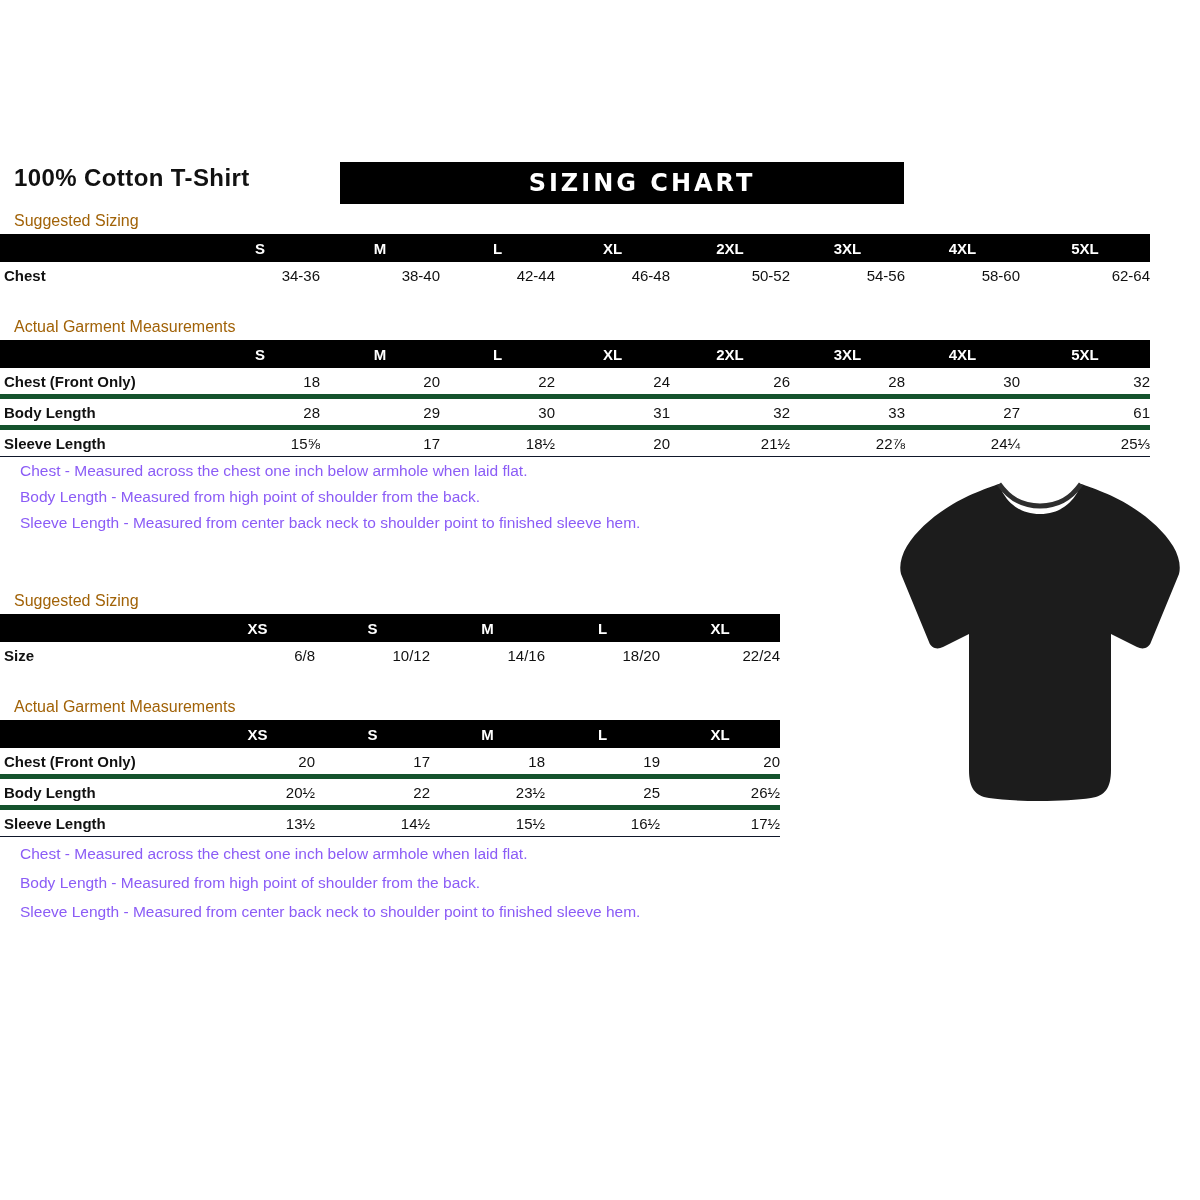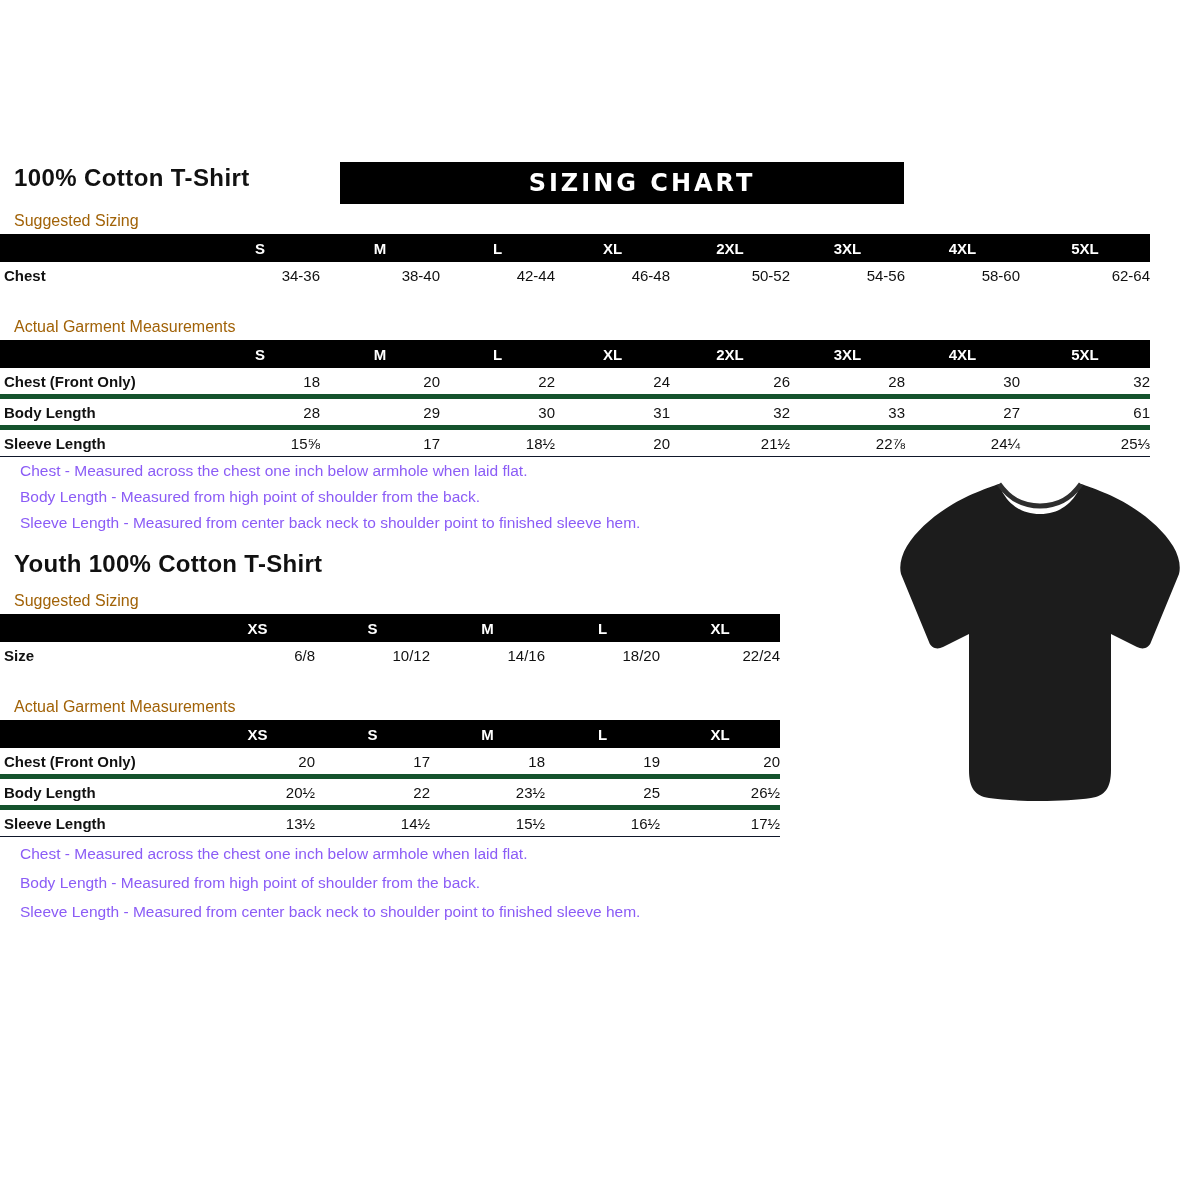--- a/index.html
+++ b/index.html
@@ -241,21 +241,20 @@
         <td>24¼</td>
         <td>25⅓</td>
       </tr>
     </tbody>
   </table>
 
   <div class="note" style="left:20px; top:462px;">Chest - Measured across the chest one inch below armhole when laid flat.</div>
   <div class="note" style="left:20px; top:488px;">Body Length - Measured from high point of shoulder from the back.</div>
   <div class="note" style="left:20px; top:514px;">Sleeve Length - Measured from center back neck to shoulder point to finished sleeve hem.</div>
 
-  <div class="youth-title">Youth 100% Cotton T-Shirt</div>
 
   <div class="section-label" style="left:14px; top:592px;">Suggested Sizing</div>
   <table class="sz" id="youth-suggested" style="left:0px; top:614px; width:780px;">
     <colgroup>
       <col style="width:200px">
         <col style="width:115px">
         <col style="width:115px">
         <col style="width:115px">
         <col style="width:115px">
         <col style="width:120px">

